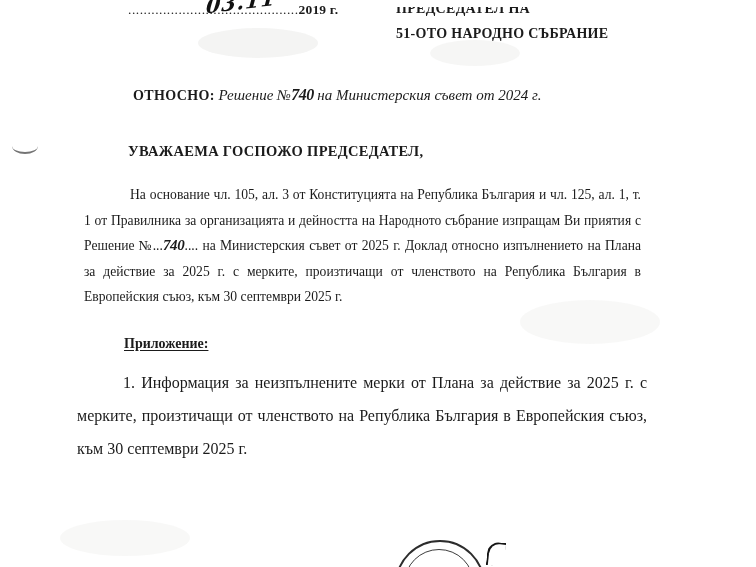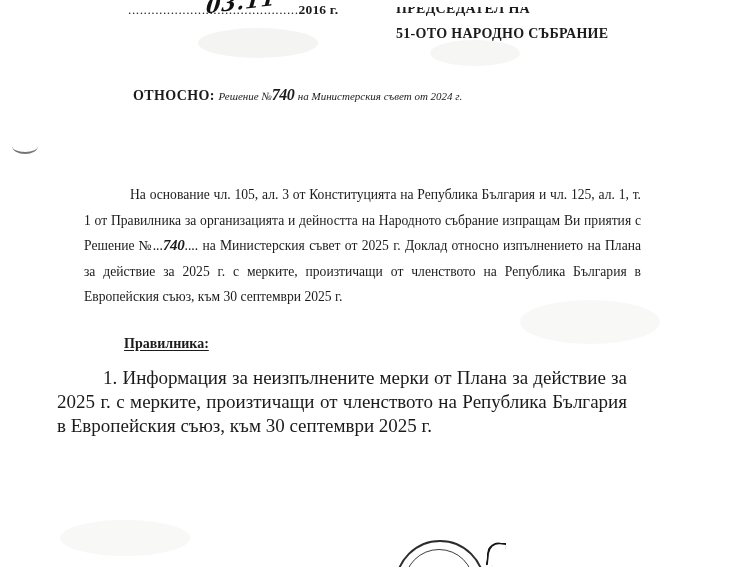--- a/index.html
+++ b/index.html
@@ -79,21 +79,21 @@
 
   
   .subject {
     position: absolute;
     left: 133px;
     top: 86px;
     font-size: 14px;
     white-space: nowrap;
   }
   .subject .lbl { font-weight: bold; letter-spacing: .4px; margin-top: 24px; }
-  .subject .ital { font-style: italic; font-size: 11px; }
+  .subject .ital { font-style: italic; font-size: 15px; }
   .subject .num {
     font-weight: bold;
     font-style: italic;
     font-size: 16px;
     letter-spacing: -.5px;
   }
 
   
   .salutation {
     position: absolute;
@@ -130,25 +130,25 @@
     position: absolute;
     left: 124px;
     top: 336px;
     font-size: 14px;
     font-weight: 600;
     text-decoration: underline;
     text-underline-offset: 2px;
   }
   .attach-list {
     position: absolute;
-    left: 57px;
+    left: 77px;
     top: 366px;
     width: 570px;
-    font-size: 19px;
-    line-height: 24px;
+    font-size: 16px;
+    line-height: 33px;
     text-align: justify;
     text-justify: inter-word;
   }
   .attach-list p { margin: 0 0 10px 0; text-indent: 46px; }
 
   
   .seal {
     position: absolute;
     left: 395px;
     top: 540px;
@@ -209,41 +209,42 @@
 <div id="page">
 
   <div class="blotch b1"></div>
   <div class="blotch b2"></div>
   <div class="blotch b3"></div>
   <div class="blotch b4"></div>
 
   <div class="margin-mark"></div>
 
   <div class="date-line">
-    <span class="dots">..................................</span><span class="dots">..........</span><span class="year">2016 г.</span>
+    <span class="dots">..................................</span><span class="dots">..........</span><span class="year">2019 г.</span>
     <span class="handdate">03.11</span>
   </div>
 
   <div class="addressee">
     <span class="l1">ПРЕДСЕДАТЕЛ НА</span>
     <span class="l2">51-ОТО НАРОДНО СЪБРАНИЕ</span>
   </div>
 
   <div class="subject">
     <span class="lbl">ОТНОСНО:</span>
     <span class="ital">Решение №</span><span class="num">740</span>
     <span class="ital">на Министерския съвет от 2024 г.</span>
   </div>
 
+  <div class="salutation">УВАЖАЕМА ГОСПОЖО ПРЕДСЕДАТЕЛ,</div>
 
   <div class="body">
     <p class="indent"><span>На основание чл. 105, ал. 3 от Конституцията на Република България и чл. 125, ал. 1, т. 1 от Правилника за организацията и дейността на Народното събрание изпращам Ви приятия с Решение №</span><span>...</span><span class="inline-num">740</span><span>....</span> <span>на Министерския съвет от 2025 г. Доклад относно изпълнението на Плана за действие за 2025 г. с мерките, произтичащи от членството на Република България в Европейския съюз, към 30 септември 2025 г.</span></p>
   </div>
 
-  <div class="attach-title">Правилника:</div>
+  <div class="attach-title">Приложение:</div>
   <div class="attach-list">
     <p>1. Информация за неизпълнените мерки от Плана за действие за 2025 г. с мерките, произтичащи от членството на Република България в Европейския съюз, към 30 септември 2025 г.</p>
   </div>
 
   <div class="seal"></div>
   <div class="seal-inner"></div>
   <div class="seal-text"></div>
   <div class="sig-stroke"></div>
 
 </div>

